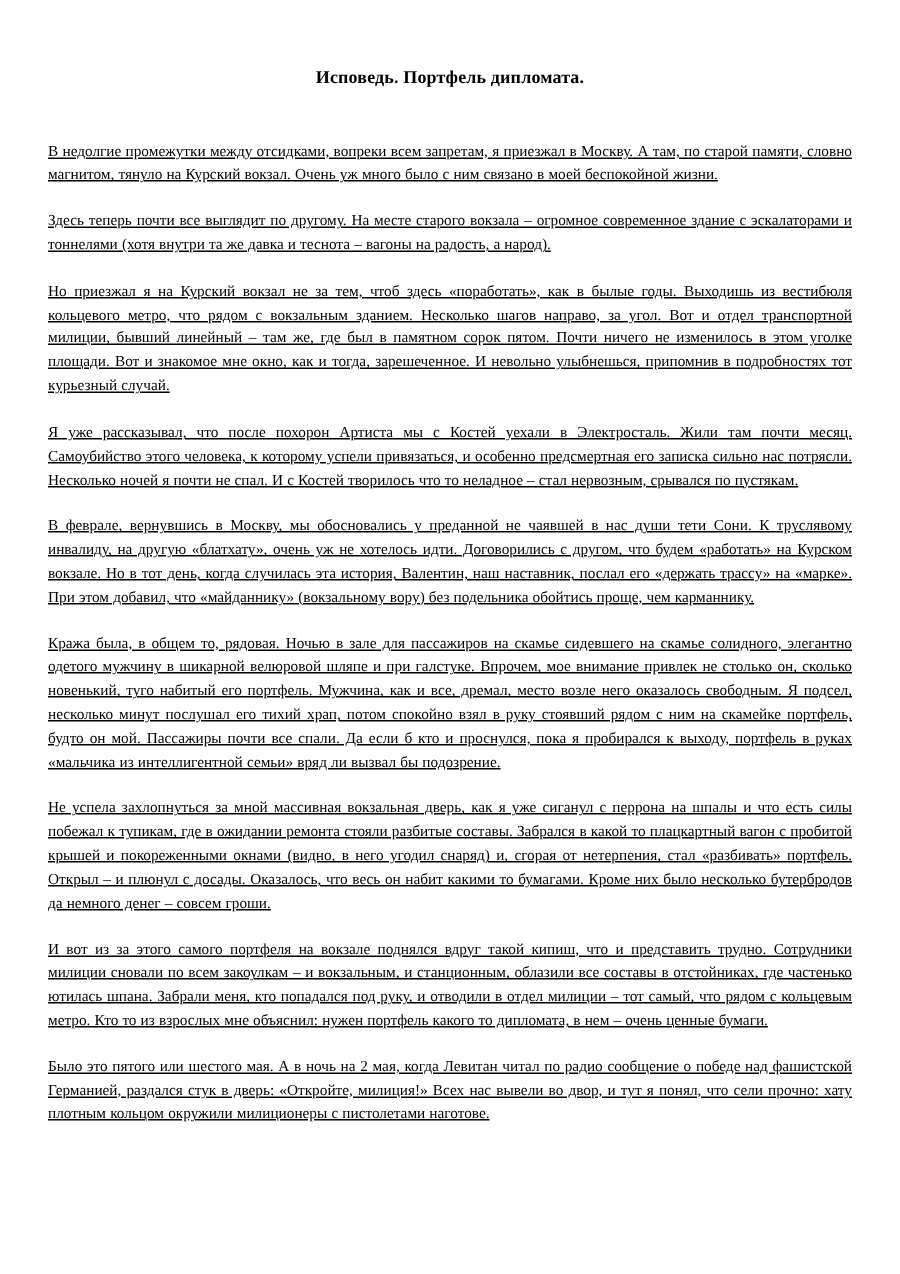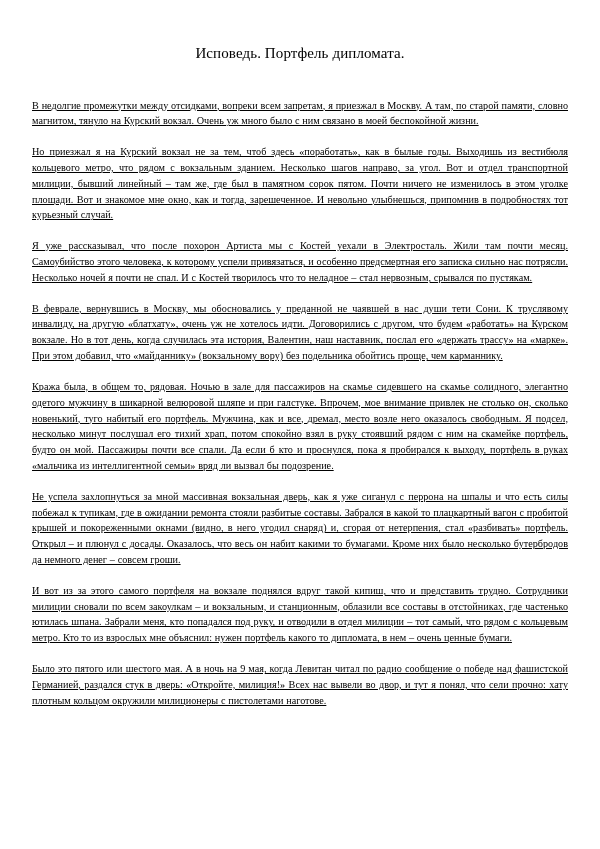--- a/index.html
+++ b/index.html
@@ -16,22 +16,22 @@
   .page {
     width: 600px;
     min-height: 849px;
     box-sizing: border-box;
     padding: 44px 32px 20px 32px;
     background: #ffffff;
   }
   .doc-title {
     text-align: center;
     font-family: "Liberation Serif", serif;
-    font-size: 15px;
-    font-weight: normal;
+    font-size: 12px;
+    font-weight: bold;
     line-height: 1.3;
     margin: 0 0 34px 0;
     letter-spacing: 0.1px;
   }
   .para {
     font-family: "Liberation Serif", serif;
     font-size: 10.2px;
     line-height: 1.55;
     text-align: justify;
     margin: 0 0 15px 0;
@@ -43,20 +43,21 @@
     margin-bottom: 0;
   }
 </style>
 </head>
 <body>
 
 <div class="page">
   <h1 class="doc-title">Исповедь. Портфель дипломата.</h1>
 
   <p class="para">В недолгие промежутки между отсидками, вопреки всем запретам, я приезжал в Москву. А там, по старой памяти, словно магнитом, тянуло на Курский вокзал. Очень уж много было с ним связано в моей беспокойной жизни.</p>
+  <p class="para">Здесь теперь почти все выглядит по другому. На месте старого вокзала – огромное современное здание с эскалаторами и тоннелями (хотя внутри та же давка и теснота – вагоны на радость, а народ).</p>
   <p class="para">Но приезжал я на Курский вокзал не за тем, чтоб здесь «поработать», как в былые годы. Выходишь из вестибюля кольцевого метро, что рядом с вокзальным зданием. Несколько шагов направо, за угол. Вот и отдел транспортной милиции, бывший линейный – там же, где был в памятном сорок пятом. Почти ничего не изменилось в этом уголке площади. Вот и знакомое мне окно, как и тогда, зарешеченное. И невольно улыбнешься, припомнив в подробностях тот курьезный случай.</p>
   <p class="para">Я уже рассказывал, что после похорон Артиста мы с Костей уехали в Электросталь. Жили там почти месяц. Самоубийство этого человека, к которому успели привязаться, и особенно предсмертная его записка сильно нас потрясли. Несколько ночей я почти не спал. И с Костей творилось что то неладное – стал нервозным, срывался по пустякам.</p>
   <p class="para">В феврале, вернувшись в Москву, мы обосновались у преданной не чаявшей в нас души тети Сони. К труслявому инвалиду, на другую «блатхату», очень уж не хотелось идти. Договорились с другом, что будем «работать» на Курском вокзале. Но в тот день, когда случилась эта история, Валентин, наш наставник, послал его «держать трассу» на «марке». При этом добавил, что «майданнику» (вокзальному вору) без подельника обойтись проще, чем карманнику.</p>
   <p class="para">Кража была, в общем то, рядовая. Ночью в зале для пассажиров на скамье сидевшего на скамье солидного, элегантно одетого мужчину в шикарной велюровой шляпе и при галстуке. Впрочем, мое внимание привлек не столько он, сколько новенький, туго набитый его портфель. Мужчина, как и все, дремал, место возле него оказалось свободным. Я подсел, несколько минут послушал его тихий храп, потом спокойно взял в руку стоявший рядом с ним на скамейке портфель, будто он мой. Пассажиры почти все спали. Да если б кто и проснулся, пока я пробирался к выходу, портфель в руках «мальчика из интеллигентной семьи» вряд ли вызвал бы подозрение.</p>
   <p class="para">Не успела захлопнуться за мной массивная вокзальная дверь, как я уже сиганул с перрона на шпалы и что есть силы побежал к тупикам, где в ожидании ремонта стояли разбитые составы. Забрался в какой то плацкартный вагон с пробитой крышей и покореженными окнами (видно, в него угодил снаряд) и, сгорая от нетерпения, стал «разбивать» портфель. Открыл – и плюнул с досады. Оказалось, что весь он набит какими то бумагами. Кроме них было несколько бутербродов да немного денег – совсем гроши.</p>
   <p class="para">И вот из за этого самого портфеля на вокзале поднялся вдруг такой кипиш, что и представить трудно. Сотрудники милиции сновали по всем закоулкам – и вокзальным, и станционным, облазили все составы в отстойниках, где частенько ютилась шпана. Забрали меня, кто попадался под руку, и отводили в отдел милиции – тот самый, что рядом с кольцевым метро. Кто то из взрослых мне объяснил: нужен портфель какого то дипломата, в нем – очень ценные бумаги.</p>
-  <p class="para">Было это пятого или шестого мая. А в ночь на 9 мая, когда Левитан читал по радио сообщение о победе над фашистской Германией, раздался стук в дверь: «Откройте, милиция!» Всех нас вывели во двор, и тут я понял, что сели прочно: хату плотным кольцом окружили милиционеры с пистолетами наготове.</p>
+  <p class="para">Было это пятого или шестого мая. А в ночь на 2 мая, когда Левитан читал по радио сообщение о победе над фашистской Германией, раздался стук в дверь: «Откройте, милиция!» Всех нас вывели во двор, и тут я понял, что сели прочно: хату плотным кольцом окружили милиционеры с пистолетами наготове.</p>
 </div>
 
 </body></html>

